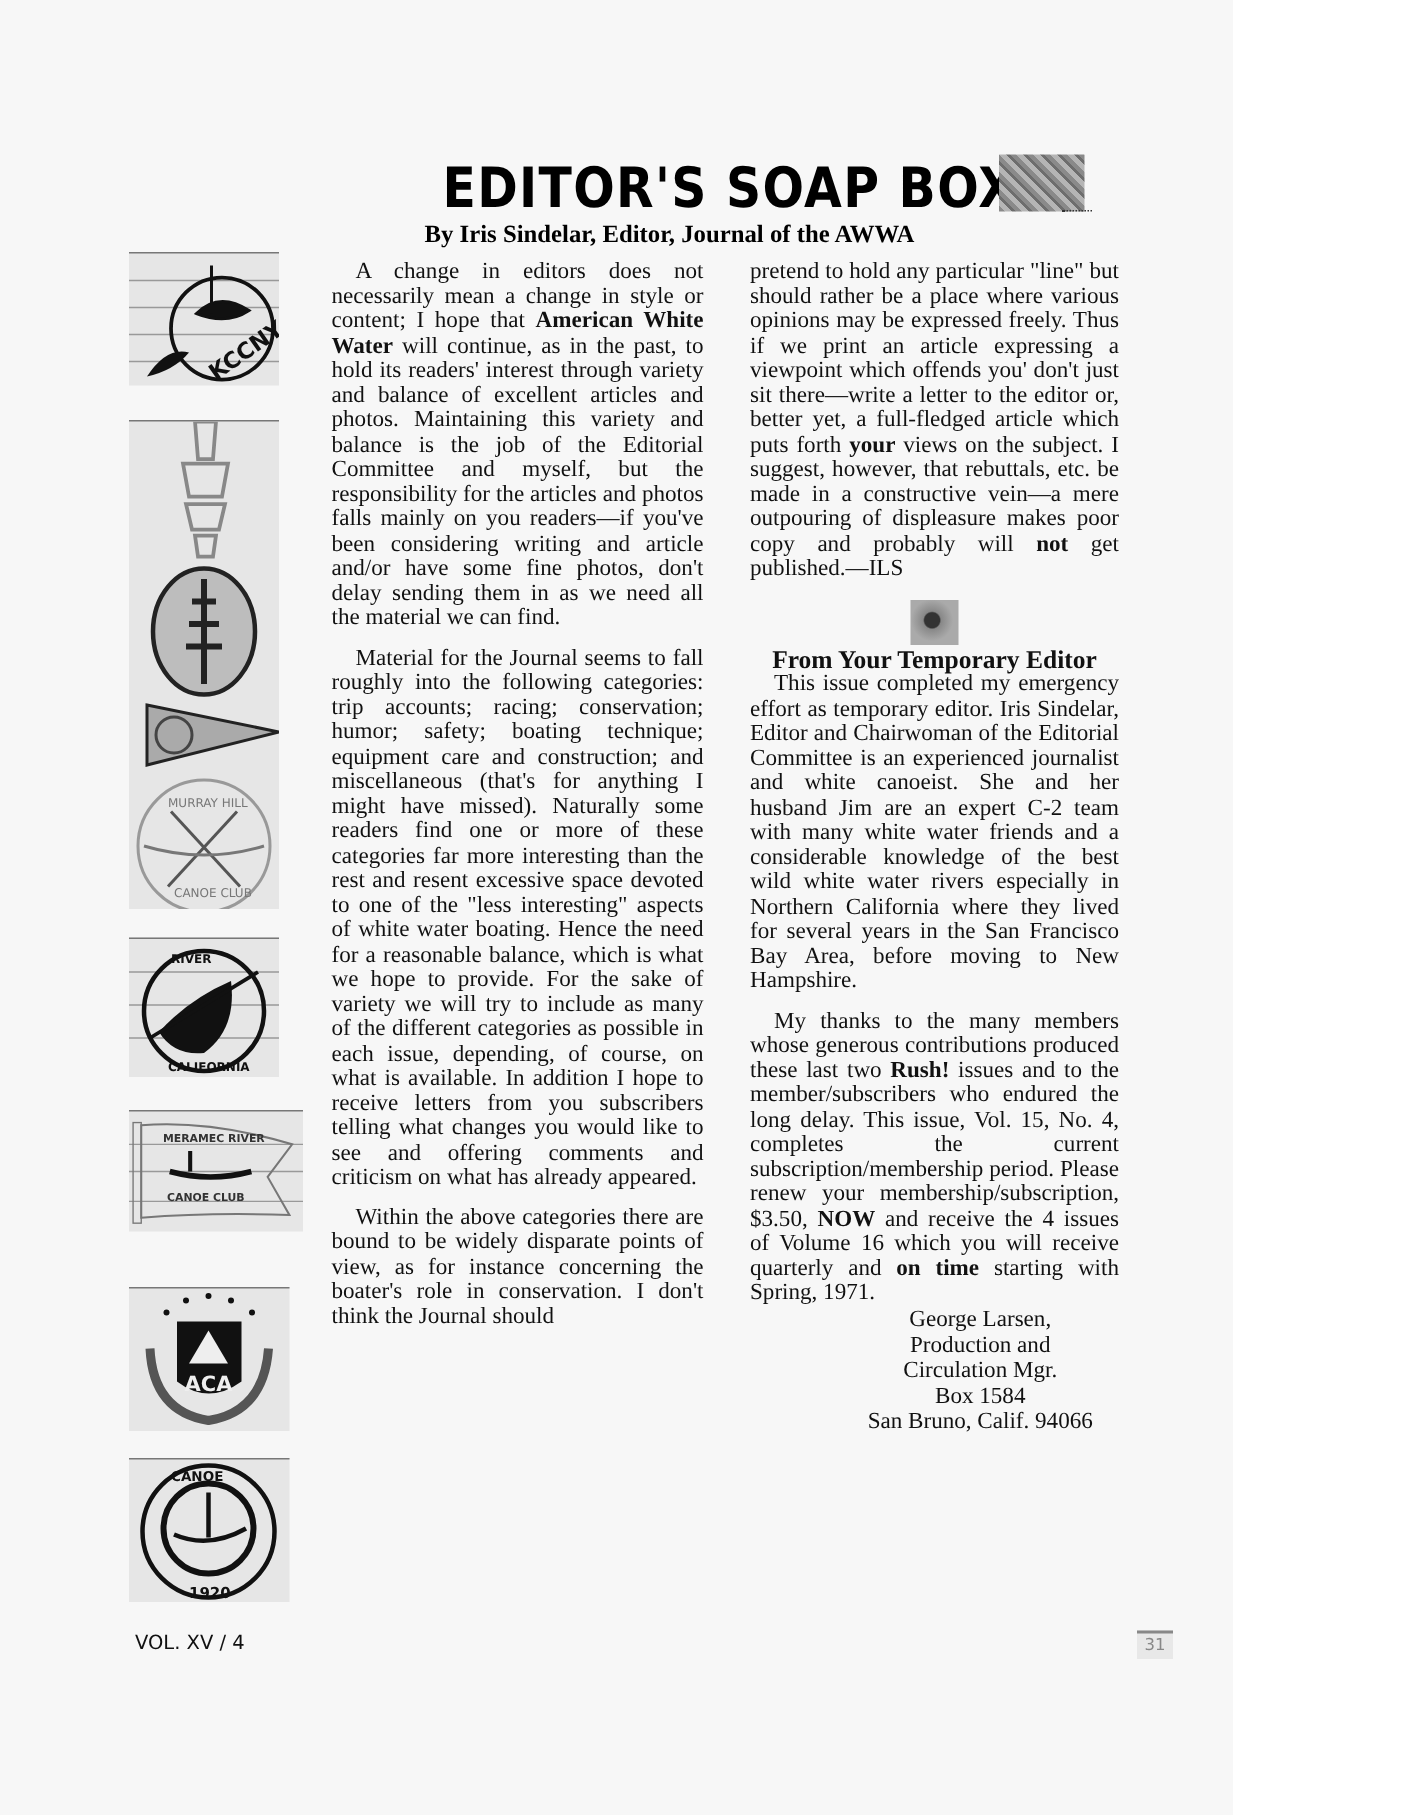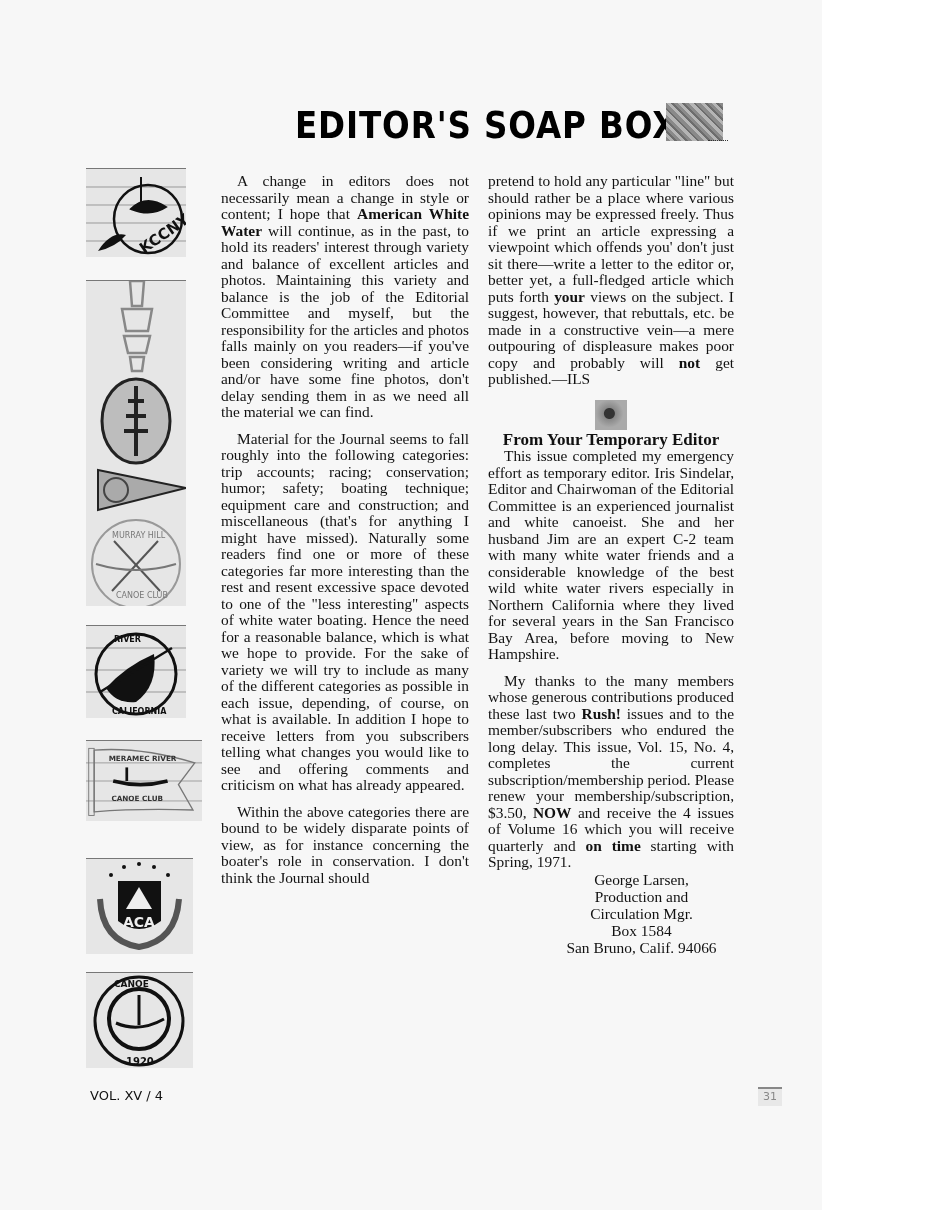--- a/index.html
+++ b/index.html
@@ -18,21 +18,21 @@
   .byline {
     position: absolute; left: 283px; top: 146px; margin: 0;
     font-family: "Liberation Serif", serif; font-weight: bold; font-size: 16.5px; color: #000; white-space: nowrap;
   }
   .col {
     position: absolute; font-family: "Liberation Serif", serif; font-size: 15.4px; line-height: 16.5px;
     color: #111; text-align: justify; hyphens: none;
   }
   .col p { margin: 0; text-indent: 16px; }
   .col1 { left: 221px; top: 173px; width: 248px; }
-  .col2 { left: 488px; top: 173px; width: 246px; }
+  .col2 { left: 500px; top: 173px; width: 246px; }
   .col p + p { margin-top: 10px; }
   .mini-img {
     display: block; width: 32px; height: 30px; margin: 12px auto 2px auto;
     background: radial-gradient(circle at 45% 45%, #333 0 5px, #888 6px, #aaa 14px);
   }
   .sub-head { font-weight: bold; font-size: 17px; text-align: center; margin: 2px 0 0 0; text-indent: 0 !important; }
   .addr { margin: 0; padding-left: 61px; text-align: center; line-height: 17px; }
   .addr div { white-space: nowrap; }
   .logo {
     position: absolute; left: 86px; width: 100px; background: #e6e6e6; border-top: 1px solid #777;
@@ -46,20 +46,21 @@
   }
 </style>
 </head>
 <body>
 
 <div class="page">
 
   <h1 class="title">EDITOR'S SOAP BOX</h1>
   <div class="title-img"></div>
   <div class="title-dots"></div>
+  <h2 class="byline">By Iris Sindelar, Editor, Journal of the AWWA</h2>
 
   <div class="logo" style="top:168px;height:88px;">
     <svg width="100" height="88" viewBox="0 0 100 88">
       <line x1="0" y1="18" x2="100" y2="18" stroke="#999"></line>
         <line x1="0" y1="36" x2="100" y2="36" stroke="#999"></line>
       <line x1="0" y1="54" x2="100" y2="54" stroke="#999"></line>
         <line x1="0" y1="72" x2="100" y2="72" stroke="#999"></line>
       <circle cx="62" cy="50" r="34" fill="none" stroke="#111" stroke-width="2.5"></circle>
       <path d="M55 8 L55 40 M45 40 Q60 25 80 38 Q65 48 45 40 Z" fill="#111" stroke="#111" stroke-width="2"></path>
       <path d="M12 82 Q25 62 40 66 Q30 78 12 82 Z" fill="#111"></path>

